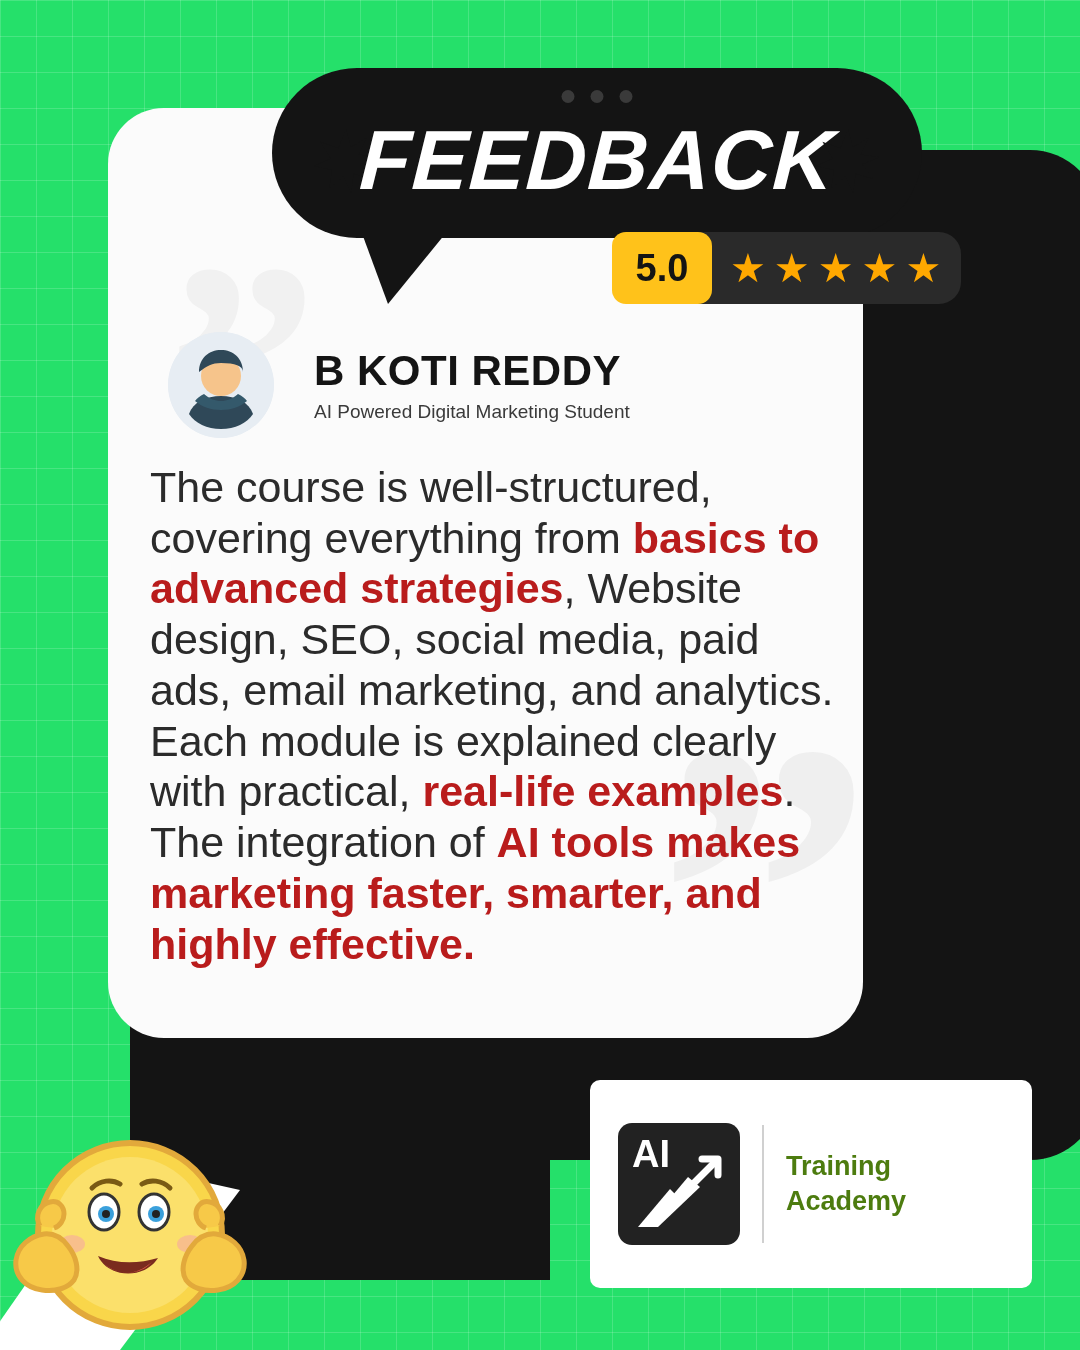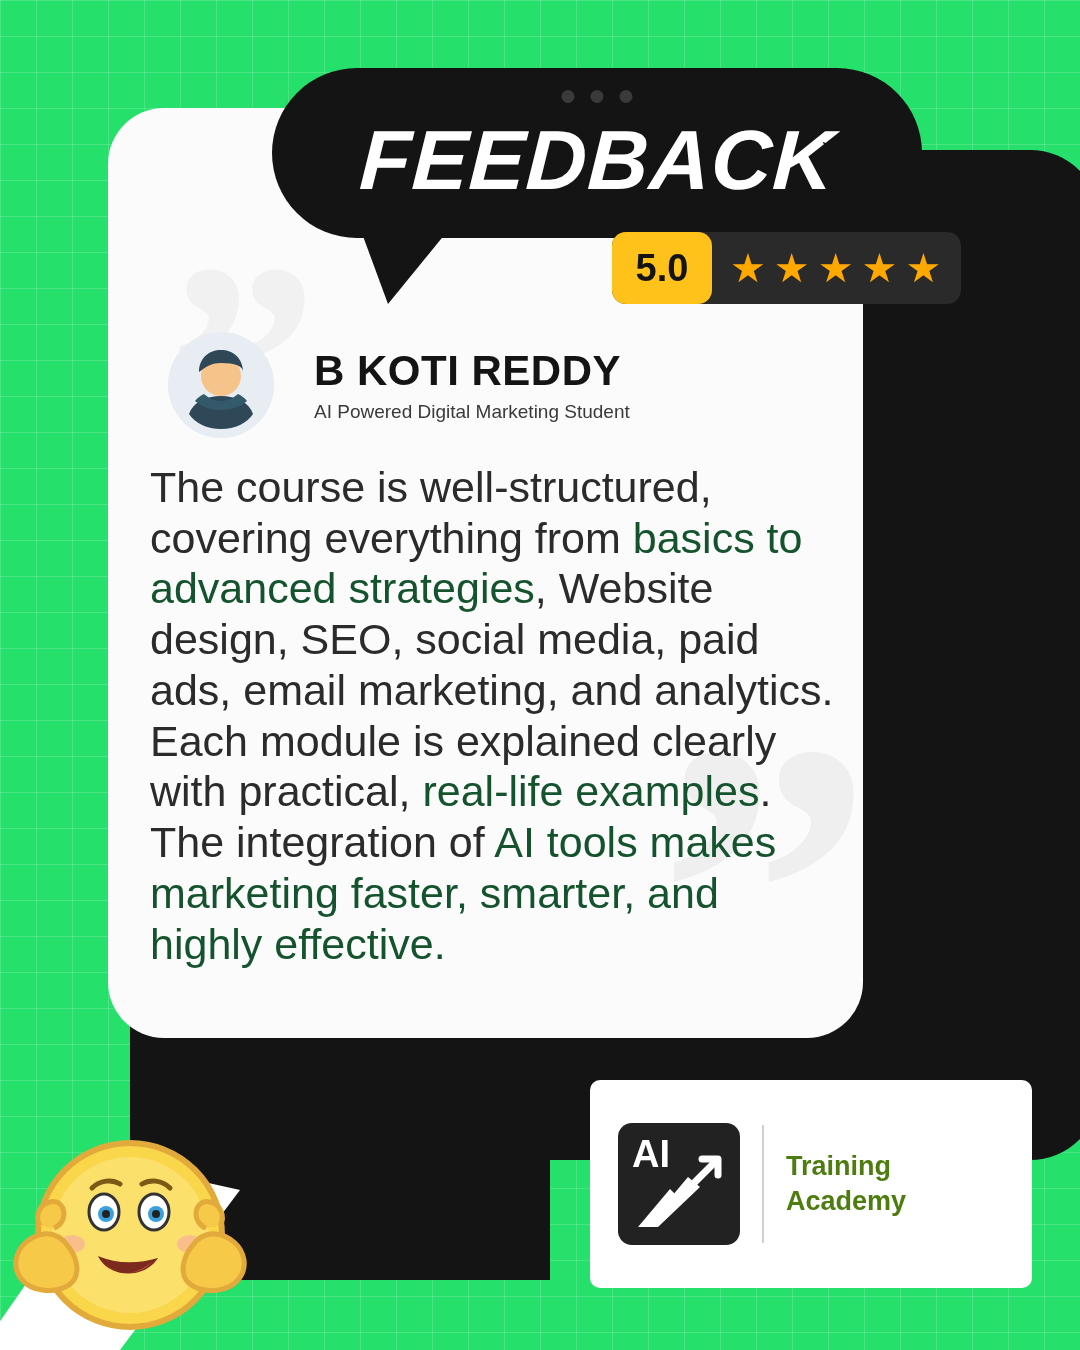--- a/index.html
+++ b/index.html
@@ -119,21 +119,21 @@
     border-top:76px solid #141414;
     z-index:4;
   }
 
   
   .rating {
     position:absolute;
     left:612px; top:232px;
     height:72px;
     background:#2a2a2a;
-    border-radius:14px;
+    border-radius:22px;
     display:flex; align-items:center;
     padding-right:20px;
     z-index:6;
   }
   .rating-score {
     width:100px; height:72px;
     background:#FFC21A;
     border-radius:14px;
     color:#141414;
     font-size:38px; font-weight:bold;
@@ -170,21 +170,21 @@
   
   .review {
     position:absolute;
     left:150px; top:462px;
     width:690px;
     font-size:43px;
     line-height:1.18;
     color:#2b2b2b;
     z-index:3;
   }
-  .review b { font-weight:normal; color:#14532d;margin-top:36px; }
+  .review b { font-weight:bold; color:#b91c1c;margin-top:36px; }
 
   
   .emoji-wrap {
     position:absolute;
     left:0px; bottom:0px;
     width:330px; height:330px;
     z-index:6;
   }
   .emoji-wrap svg { width:100%; height:100%; display:block; }
 

